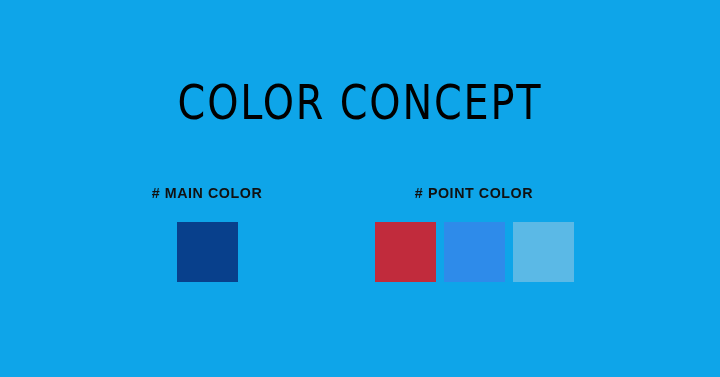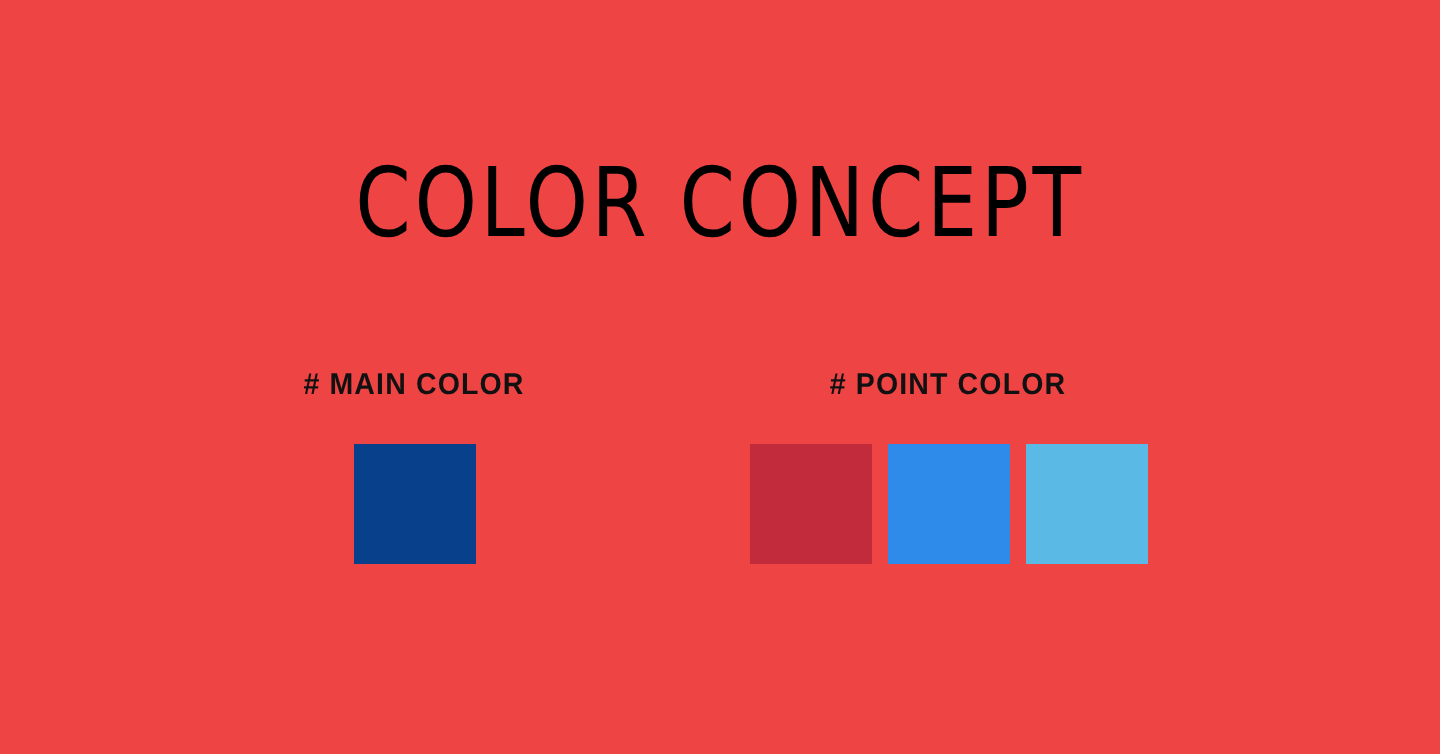--- a/index.html
+++ b/index.html
@@ -86,21 +86,21 @@
   .swatch {
     width: 61px;
     height: 60px;
     display: block;
     flex: 0 0 auto;
   }
 </style>
 </head>
 <body style="background: rgb(255, 255, 255);">
 
-<div class="slide" style="background: #ef4444;">
+<div class="slide" style="background: #0ea5e9;">
 
   <div class="title" style="color: rgb(0, 0, 0);">COLOR CONCEPT</div>
 
   <div class="groups">
 
     <div class="group group-point">
       <div class="group-label" style="color: rgb(17, 17, 17);"># POINT COLOR</div>
       <div class="swatches">
         <div class="swatch" style="background-color: rgb(193, 43, 60);"></div>
         <div class="swatch" style="background-color: rgb(46, 139, 234);"></div>

